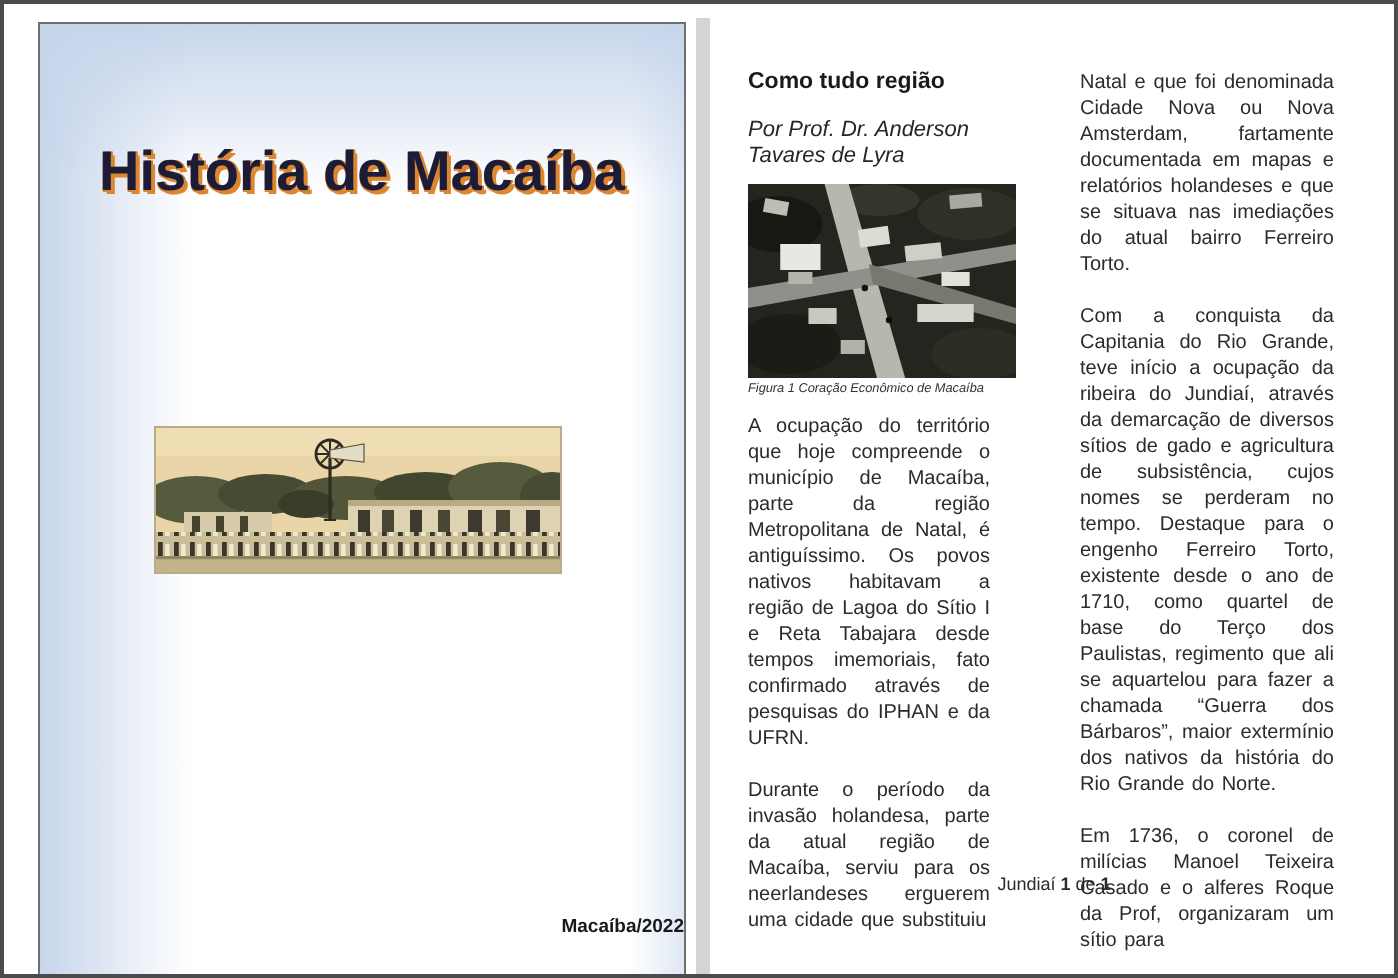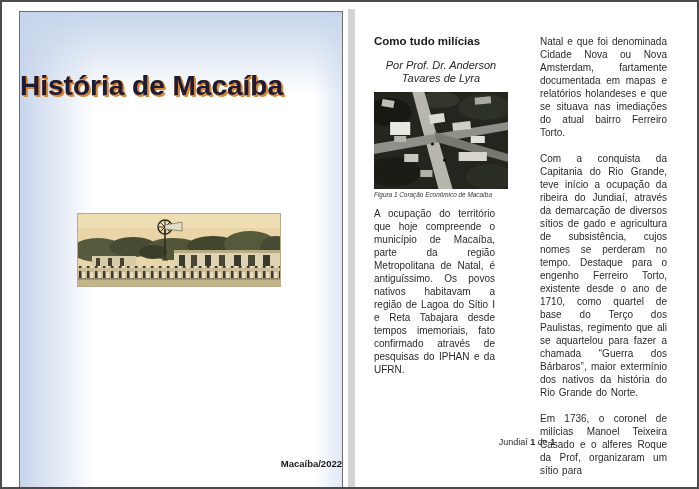--- a/index.html
+++ b/index.html
@@ -11,39 +11,39 @@
   
   .cover-page{
     position:absolute;left:17px;top:9px;width:324px;height:500px;
     box-sizing:border-box;border:1px solid #6e6e6e;background-color:#ffffff;
     background-image:
       linear-gradient(to bottom,#c7d5eb 0px,rgba(255,255,255,0) 85px),
       linear-gradient(to right,#c7d5eb 0px,rgba(255,255,255,0) 75px),
       linear-gradient(to left,#dfe8f5 0px,rgba(255,255,255,0) 28px);
   }
   .cover-title{
-    position:absolute;left:0;top:58px;width:100%;text-align:left;
+    position:absolute;left:0;top:58px;width:100%;text-align:center;
     font-size:28px;font-weight:bold;color:#1c1c38;letter-spacing:0px;
     text-shadow:2px 2px 0 #dd8630,0 1px 0 #dd8630,1px 0 0 #c87a2c;
   }
   .cover-photo{position:absolute;left:58px;top:202px;width:202px;height:72px;
     outline:1px solid #b9ab8a;}
   .cover-footer{
     position:absolute;left:0;top:446px;width:100%;text-align:right;
     font-size:9.5px;font-weight:bold;color:#1a1a1a;
   }
   
   .page-gap{position:absolute;left:346px;top:7px;width:7px;height:500px;background:#d4d4d4;}
   
   .doc-page{position:absolute;left:353px;top:9px;width:346px;height:500px;background:#fff;color:#262626;}
   .col{position:absolute;top:24px;}
   .col-1{left:19px;width:134px;}
   .col-2{left:185px;width:140px;}
   .doc-heading{font-size:11.5px;font-weight:bold;margin:0 0 12px 0;color:#1a1a1a;}
-  .doc-byline{font-size:11px;font-style:italic;line-height:13px;margin:0 0 7px 0;text-align:center;}
+  .doc-byline{font-size:11px;font-style:italic;line-height:13px;margin:0 0 7px 0;}
   .doc-figure{width:134px;height:97px;display:block;}
   .doc-caption{font-size:6.4px;font-style:italic;color:#333;margin:2px 0 9px 0;}
   .doc-p{
     font-size:10px;line-height:13px;text-align:justify;margin:0 13px 13px 0;
     word-spacing:1px;color:#2b2b2b;
   }
   .u{}
   .page-footer{
     position:absolute;left:0;top:426px;width:344px;text-align:center;
     font-size:9px;color:#2b2b2b;
@@ -106,21 +106,21 @@
     </svg>
 
     <div class="cover-footer">Macaíba/2022</div>
   </div>
 
   <div class="page-gap"></div>
 
   <div class="doc-page">
 
     <div class="col col-1">
-      <div class="doc-heading">Como tudo milícias</div>
+      <div class="doc-heading">Como tudo região</div>
       <div class="doc-byline">Por Prof. Dr. Anderson Tavares de Lyra</div>
 
       <svg class="doc-figure" viewBox="0 0 133 97" preserveAspectRatio="none">
         <rect x="0" y="0" width="133" height="97" fill="#23251e"></rect>
         <ellipse cx="15" cy="20" rx="22" ry="14" fill="#161812"></ellipse>
         <ellipse cx="110" cy="15" rx="26" ry="13" fill="#2e3127"></ellipse>
         <ellipse cx="20" cy="80" rx="26" ry="15" fill="#1a1c15"></ellipse>
         <ellipse cx="115" cy="85" rx="24" ry="13" fill="#2b2e24"></ellipse>
         <ellipse cx="65" cy="8" rx="20" ry="8" fill="#33362b"></ellipse>
 
@@ -139,20 +139,21 @@
         <rect x="100" y="5" width="16" height="7" fill="#a9a9a0" transform="rotate(-5 108 8)"></rect>
         <rect x="46" y="78" width="12" height="7" fill="#b1b1a8"></rect>
         <circle cx="58" cy="52" r="1.6" fill="#111"></circle>
         <circle cx="70" cy="68" r="1.6" fill="#0d0d0d"></circle>
       </svg>
 
       <div class="doc-caption">Figura 1 Coração Econômico de Macaíba</div>
 
       <p class="doc-p"><span>A ocupação do território que hoje compreende o município de Macaíba, parte da região Metropolitana de Natal, é </span><span class="u">antiguíssimo</span><span>. Os povos nativos habitavam a região de Lagoa do Sítio I e Reta Tabajara desde tempos imemoriais, fato confirmado através de pesquisas do IPHAN e da UFRN.</span></p>
 
+      <p class="doc-p">Durante o período da invasão holandesa, parte da atual região de Macaíba, serviu para os neerlandeses erguerem uma cidade que substituiu</p>
     </div>
 
     <div class="col col-2">
       <p class="doc-p">Natal e que foi denominada Cidade Nova ou Nova Amsterdam, fartamente documentada em mapas e relatórios holandeses e que se situava nas imediações do atual bairro Ferreiro Torto.</p>
       <p class="doc-p">Com a conquista da Capitania do Rio Grande, teve início a ocupação da ribeira do Jundiaí, através da demarcação de diversos sítios de gado e agricultura de subsistência, cujos nomes se perderam no tempo. Destaque para o engenho Ferreiro Torto, existente desde o ano de 1710, como quartel de base do Terço dos Paulistas, regimento que ali se aquartelou para fazer a chamada “Guerra dos Bárbaros”, maior extermínio dos nativos da história do Rio Grande do Norte.</p>
       <p class="doc-p">Em 1736, o coronel de milícias Manoel Teixeira Casado e o alferes Roque da Prof, organizaram um sítio para</p>
     </div>
 
     <div class="page-footer"><span>Jundiaí </span><b>1</b><span> de </span><b>1</b></div>
   </div>

